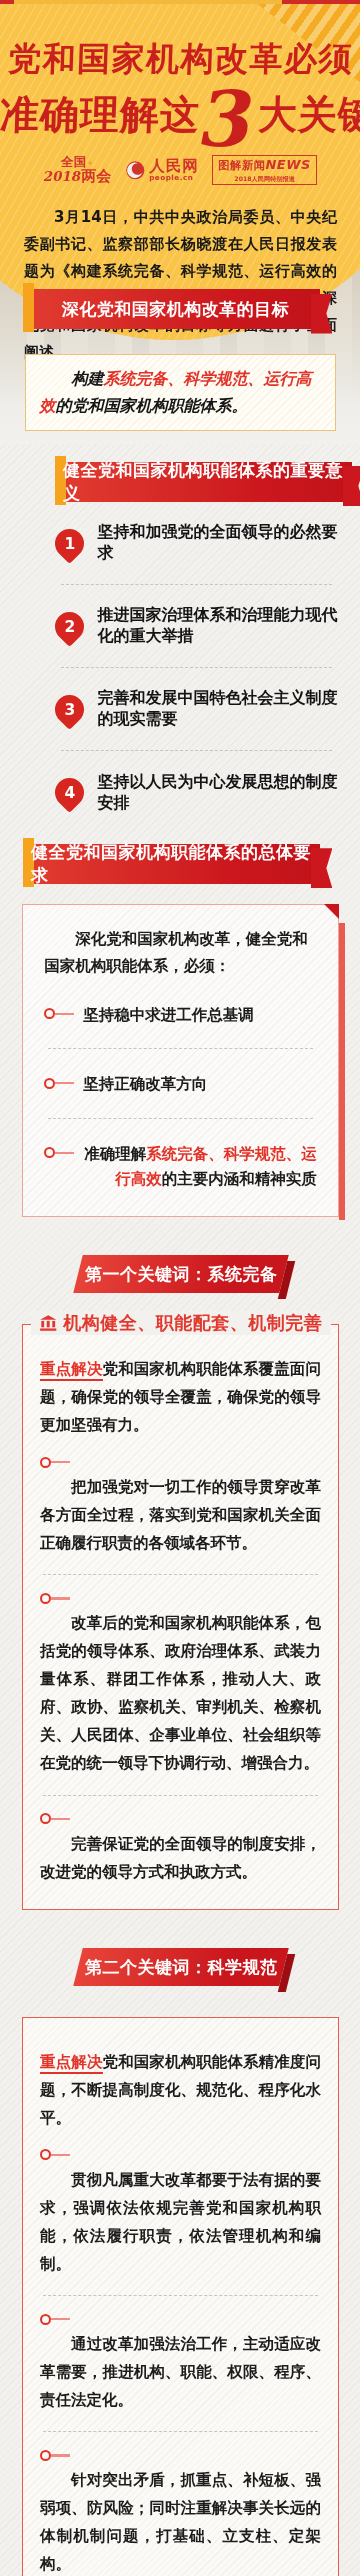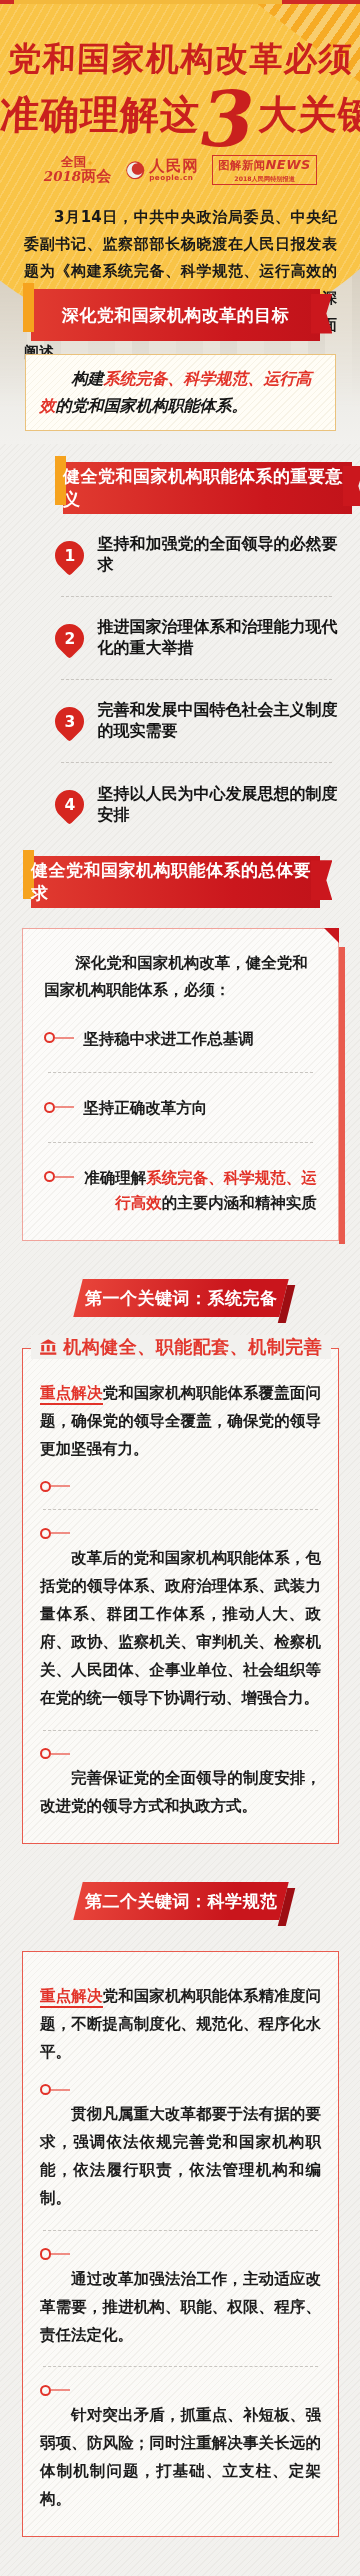--- a/index.html
+++ b/index.html
@@ -45,21 +45,21 @@
   .people-txt{line-height:1.05;text-align:left;}
   .people-name{font-size:15.5px;font-weight:900;letter-spacing:1px;display:block;}
   .people-domain{font-size:7.2px;font-weight:700;display:block;letter-spacing:0.5px;}
   .tj{border:1px solid currentColor;padding:2.1px 5.2px 2.6px;text-align:center;line-height:1.15;position:relative;}
   .tj-main{font-size:11.3px;font-weight:900;letter-spacing:0.5px;}
   .tj-news{font-size:13px;font-style:italic;font-weight:700;text-align:center;}
   .tj-sub{font-size:6.2px;font-weight:700;margin-top:1.5px;}
   .intro{margin:0;position:absolute;left:0;top:204px;padding:0 24px;
         font-size:15px;line-height:27px;color:#191919;font-weight:600;text-indent:2em;text-align:justify;}
   
-  .ribbon{position:relative;margin:16.5px 0 0 31px;width:289px;height:52px;
+  .ribbon{position:relative;margin:16.5px 0 0 31px;width:289px;height:40px;
         background:linear-gradient(90deg,#e13b30 0%,#cb171d 70%,#c1131a 100%);
         display:flex;align-items:center;justify-content:center;
         color:#fff;font-size:17px;font-weight:900;letter-spacing:0.5px;z-index:2;}
   .ribbon::before{content:"";position:absolute;left:-8.2px;top:-5.7px;width:11.3px;height:49px;background:#f6a31e;z-index:-1;}
   .ribbon::after{content:"";position:absolute;right:-12.4px;top:4.6px;width:21.6px;height:40px;background:#cb171d;
         clip-path:polygon(0 0,100% 0,72% 50%,100% 100%,0 100%);z-index:-1;}
   
   .goal-box{position:absolute;left:25px;right:25px;top:354px;border:1.5px solid #eac27c;background:#fffdf6;
         background-image:repeating-linear-gradient(135deg,rgba(205,190,150,.16) 0 1px,transparent 1px 4.6px);
         padding:10.3px 13.4px;}
@@ -235,20 +235,21 @@
             <rect x="2" y="25" width="28" height="4"></rect>
           </svg>
       </span>
       <span>机构健全、职能配套、机制完善</span>
     </div>
     <p class="kw-lead"><span class="hl-u">重点解决</span><span>党和国家机构职能体系覆盖面问题，确保党的领导全覆盖，确保党的领导更加坚强有力。</span></p>
     <div class="marker">
         <span class="ring"></span>
         <span class="rline"></span>
       </div>
+    <p class="kw-pt">把加强党对一切工作的领导贯穿改革各方面全过程，落实到党和国家机关全面正确履行职责的各领域各环节。</p>
     <div class="dashed"></div>
     <div class="marker">
         <span class="ring"></span>
         <span class="rline"></span>
       </div>
     <p class="kw-pt">改革后的党和国家机构职能体系，包括党的领导体系、政府治理体系、武装力量体系、群团工作体系，推动人大、政府、政协、监察机关、审判机关、检察机关、人民团体、企事业单位、社会组织等在党的统一领导下协调行动、增强合力。</p>
     <div class="dashed"></div>
     <div class="marker">
         <span class="ring"></span>
         <span class="rline"></span>

